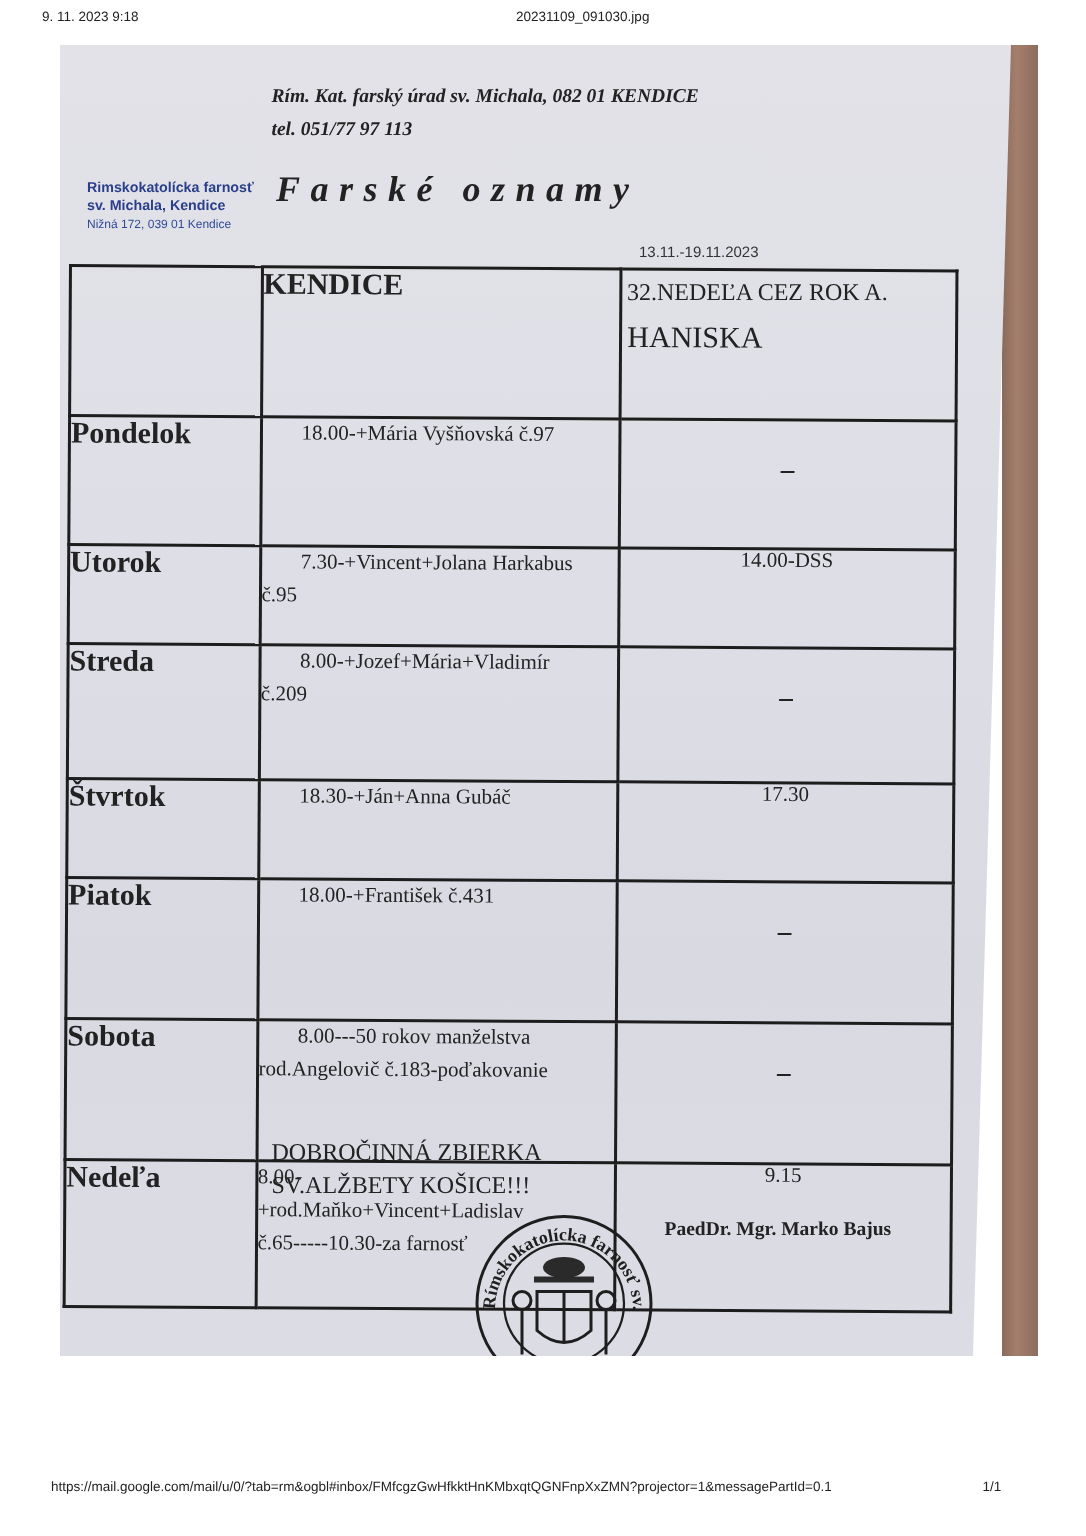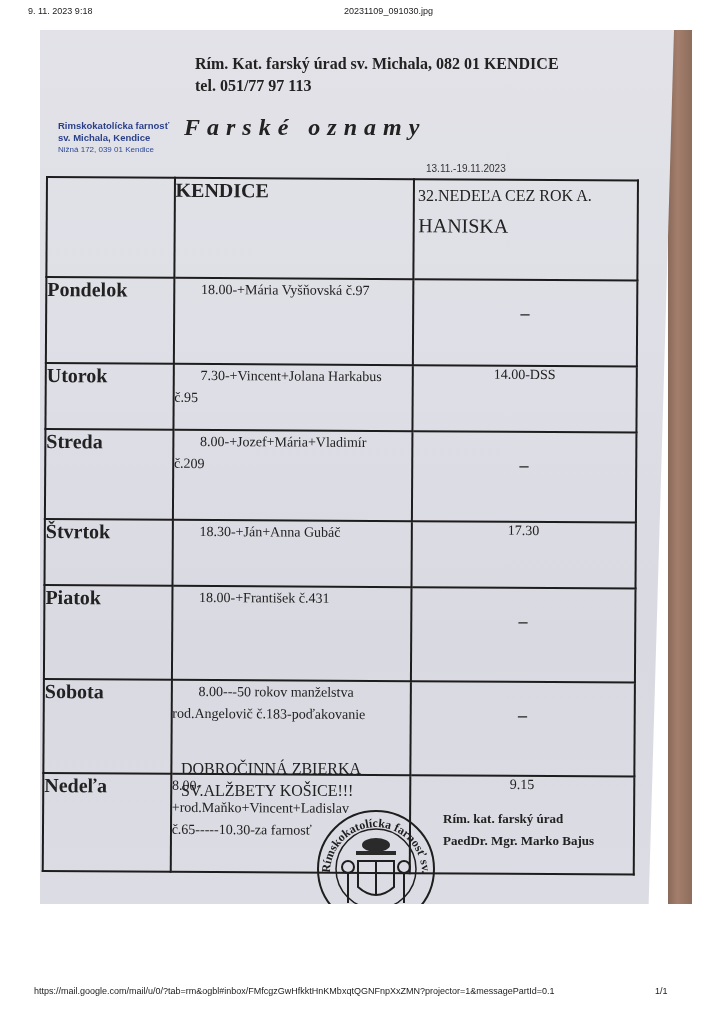--- a/index.html
+++ b/index.html
@@ -8,21 +8,21 @@
   .print-header .date { position:absolute; left:28px; top:0; }
   .print-header .fname { position:absolute; left:344px; top:0; }
   .print-footer { position:absolute; top:986px; left:0; width:724px; font-family:"Liberation Sans", sans-serif; font-size:9px; color:#222; }
   .print-footer .url { position:absolute; left:34px; }
   .print-footer .pg { position:absolute; left:655px; }
 
   .photo { position:absolute; left:40px; top:30px; width:652px; height:874px; background:#ffffff; overflow:hidden; }
   .wood { position:absolute; left:668px; top:30px; width:24px; height:874px; background:linear-gradient(90deg,#8a6a5a,#a47e6c 40%,#8d6d5c); }
   .paper { position:absolute; left:40px; top:30px; width:634px; height:874px; background:linear-gradient(180deg,#e2e2e8 0%,#dedee6 40%,#d9d9e2 70%,#dcdce4 100%); clip-path:polygon(0 0,100% 0,96% 100%,0 100%); }
 
-  .letterhead { position:absolute; left:195px; top:53px; font-weight:bold; font-size:16px; color:#222; line-height:22px; }
+  .letterhead { position:absolute; left:181px; top:53px; font-style:italic; font-weight:bold; font-size:13px; color:#222; line-height:22px; }
   .logo-block { position:absolute; left:58px; top:120px; width:120px; text-align:left; font-family:"Liberation Sans", sans-serif; font-weight:bold; color:#2a3f8a; line-height:12px; }
   .logo-block .l1 { font-size:9.5px; }
   .logo-block .l2 { font-size:9.5px; }
   .logo-block .l3 { font-size:8px; font-weight:normal; color:#2f4a96; }
   .title { position:absolute; left:184px; top:114px; font-style:italic; font-weight:bold; font-size:24px; letter-spacing:7px; color:#222; }
   .week { position:absolute; left:418px; top:145px; font-family:Liberation Serif, serif; font-size:16px; color:#222;margin-top:42px; }
   .dates { position:absolute; left:426px; top:163px; font-family:"Liberation Sans", sans-serif; font-size:10px; color:#333;text-align:right; }
 
   table.sched { position:absolute; left:46px; top:176px; width:593px; border-collapse:collapse; transform:rotate(0.35deg); transform-origin:top left; }
   table.sched td, table.sched th { border:2px solid #1d1d1d; vertical-align:top; padding:0; }
@@ -159,21 +159,20 @@
   <rect x="44" y="48" width="40" height="4" fill="#2a2a2a"></rect>
   <path d="M46 58 L82 58 L82 84 Q64 100 46 84 Z" fill="none" stroke="#1e1e1e" stroke-width="2"></path>
   <line x1="64" y1="58" x2="64" y2="92" stroke="#1e1e1e" stroke-width="2"></line>
   <circle cx="36" cy="64" r="6" fill="none" stroke="#1e1e1e" stroke-width="2"></circle>
   <line x1="36" y1="70" x2="36" y2="100" stroke="#1e1e1e" stroke-width="2"></line>
   <circle cx="92" cy="64" r="6" fill="none" stroke="#1e1e1e" stroke-width="2"></circle>
   <line x1="92" y1="70" x2="92" y2="100" stroke="#1e1e1e" stroke-width="2"></line>
 </svg>
 
 <div class="signature">
-  <div>Rím. kat.  farský úrad</div>
   <div>PaedDr. Mgr. Marko Bajus</div>
 </div>
 
 <div class="white-bottom"></div>
 
 <div class="print-footer">
   <span class="url">https://mail.google.com/mail/u/0/?tab=rm&amp;ogbl#inbox/FMfcgzGwHfkktHnKMbxqtQGNFnpXxZMN?projector=1&amp;messagePartId=0.1</span>
   <span class="pg">1/1</span>
 </div>
 

